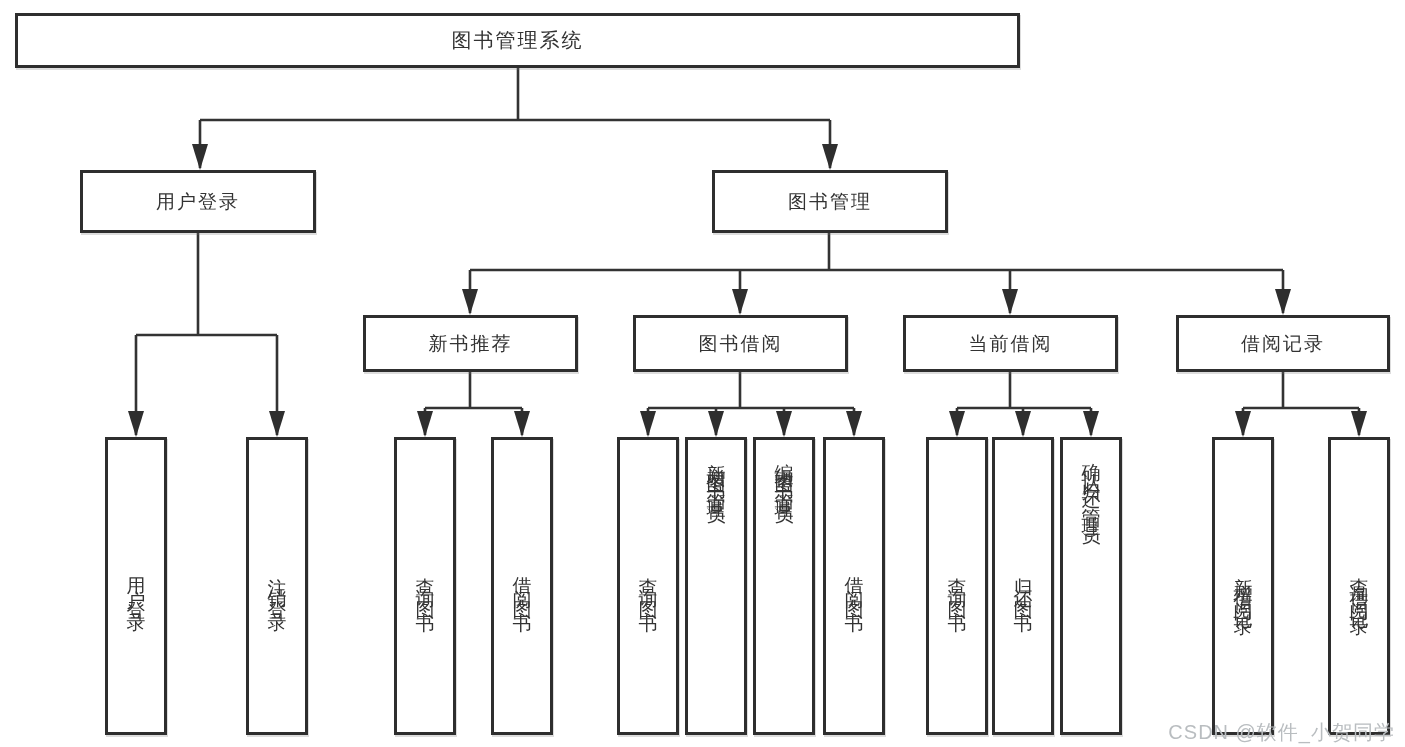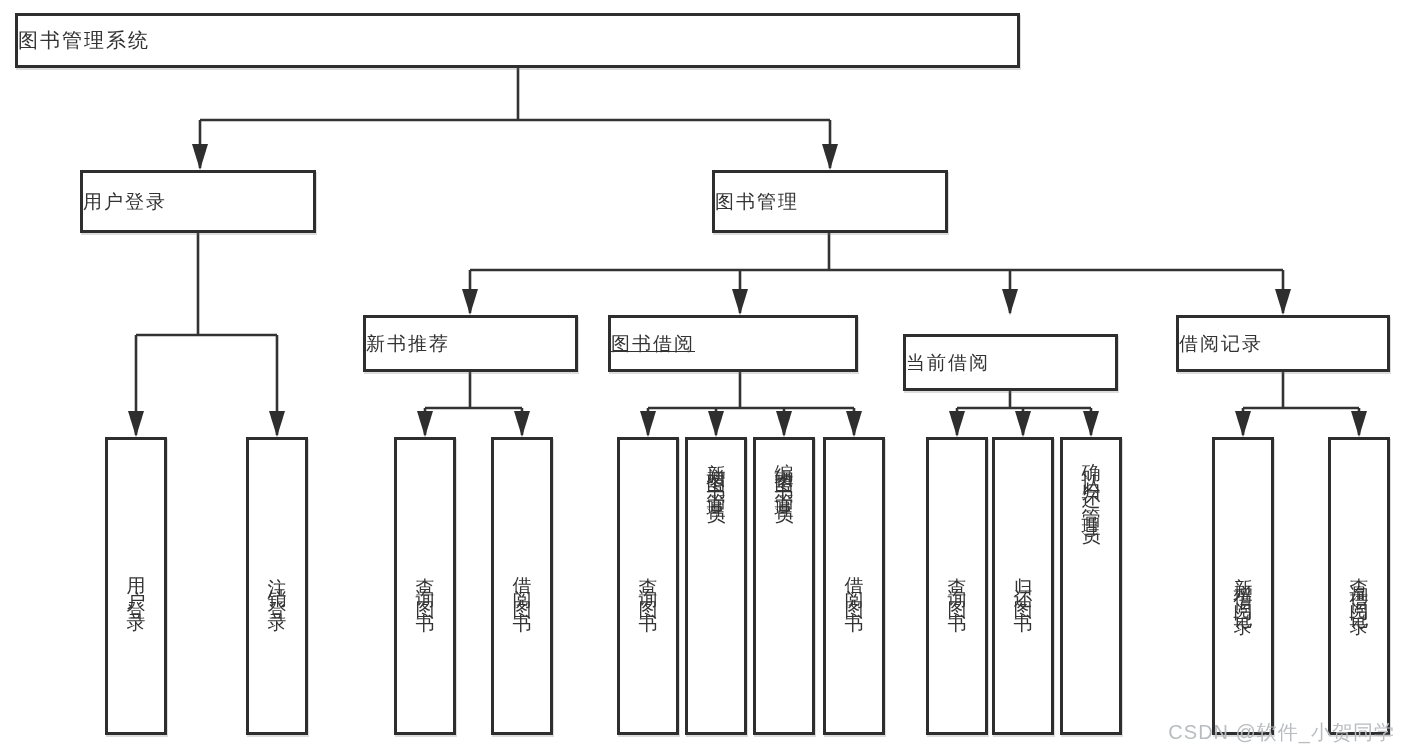--- a/index.html
+++ b/index.html
@@ -16,21 +16,21 @@
     left: 0; top: 0;
     width: 1405px; height: 747px;
   }
   .node {
     position: absolute;
     box-sizing: border-box;
     background: #ffffff;
     border: 3px solid #2e2e2e;
     display: flex;
     align-items: center;
-    justify-content: flex-start;
+    justify-content: center;
     color: #333333;
     box-shadow: 1px 2px 0 rgba(120,120,120,0.25);
   }
   .node .hlabel {
     font-size: 19px;
     letter-spacing: 2px;
     white-space: nowrap;
     color: #333333;
   }
   .node.root .hlabel { font-size: 20px; }
@@ -130,24 +130,24 @@
   <div class="node" style="left:80px; top:170px; width:236px; height:63px;">
     <span class="hlabel">用户登录</span>
   </div>
   <div class="node" style="left:712px; top:170px; width:236px; height:63px;">
     <span class="hlabel">图书管理</span>
   </div>
 
   <div class="node" style="left:363px; top:315px; width:215px; height:57px;">
     <span class="hlabel">新书推荐</span>
   </div>
-  <div class="node" style="left:608px; top:315px; width:250px; height:57px;text-decoration:underline;">
+  <div class="node" style="left:633px; top:315px; width:215px; height:57px;">
     <span class="hlabel">图书借阅</span>
   </div>
-  <div class="node" style="left:903px; top:315px; width:215px; height:57px;margin-top:19px;">
+  <div class="node" style="left:903px; top:315px; width:215px; height:57px;">
     <span class="hlabel">当前借阅</span>
   </div>
   <div class="node" style="left:1176px; top:315px; width:214px; height:57px;">
     <span class="hlabel">借阅记录</span>
   </div>
 
   <div class="leaf" style="left:105px; top:437px; width:62px; height:298px;">
     <span class="vlabel">用户登录</span>
   </div>
   <div class="leaf" style="left:246px; top:437px; width:62px; height:298px;">

